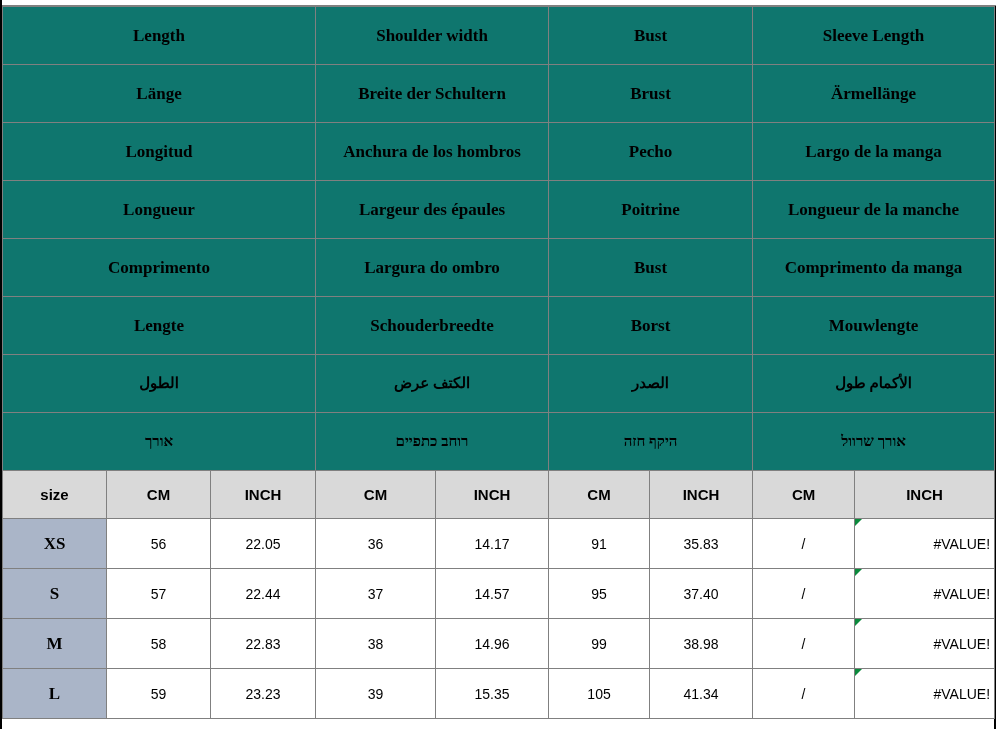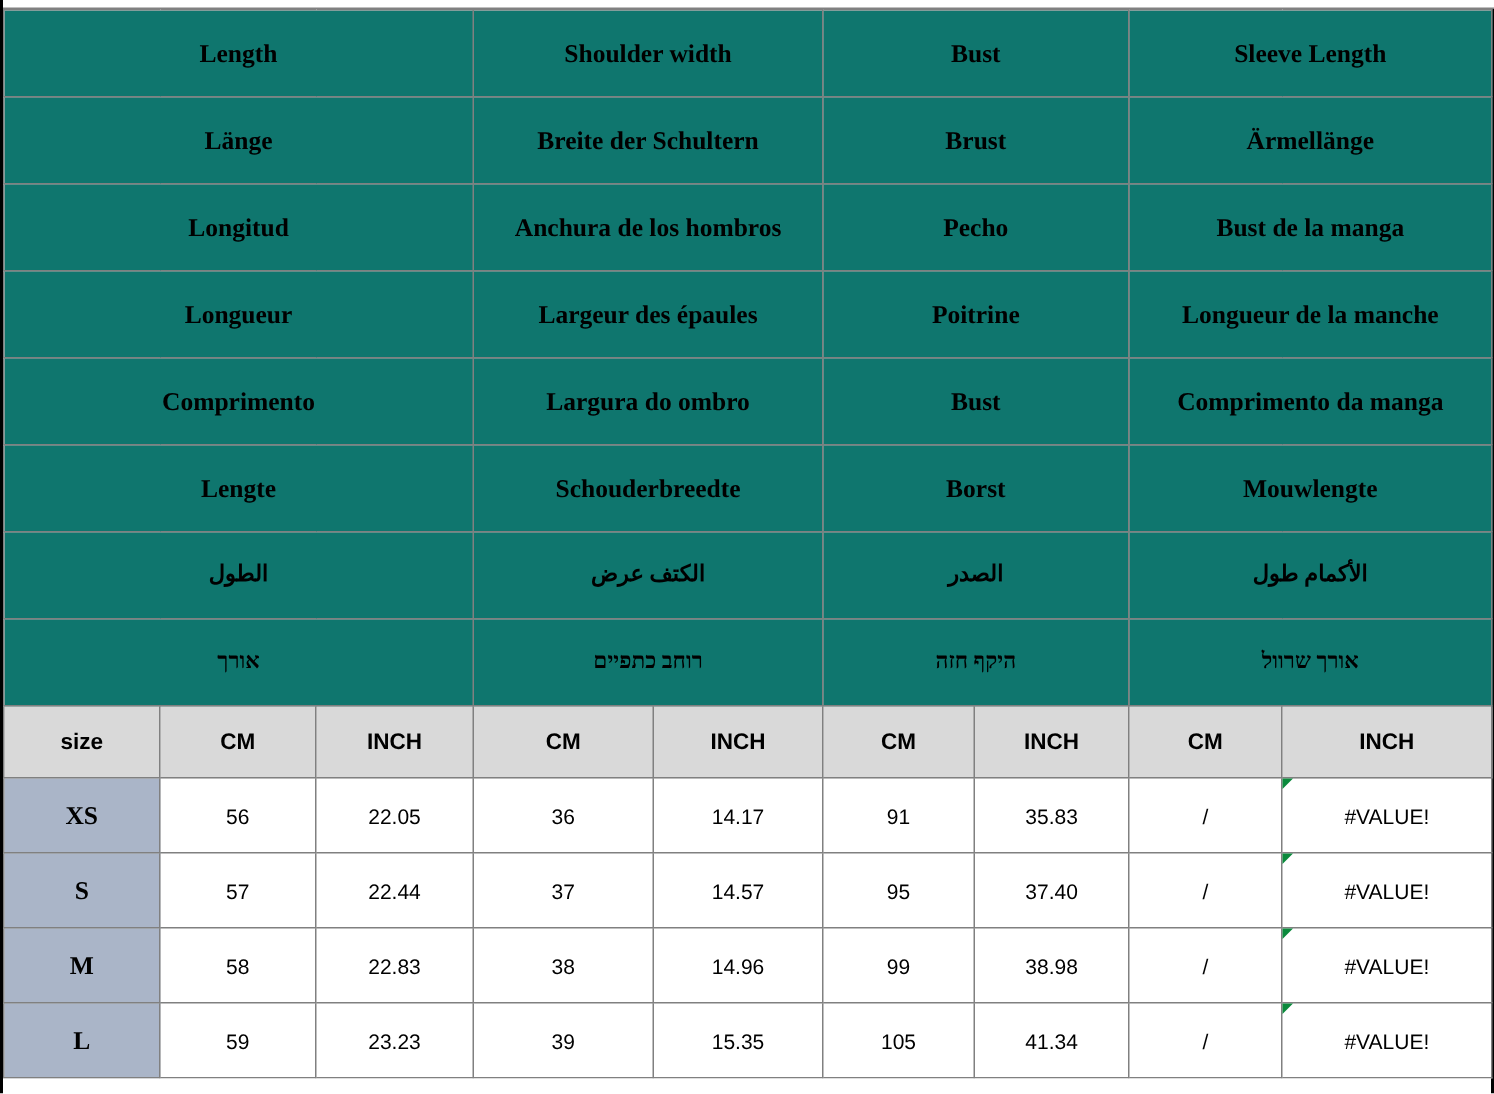--- a/index.html
+++ b/index.html
@@ -69,20 +69,21 @@
     margin-top: 46px;
   }
   .data-row td.size-cell {
     background: #aab5c8;
     font-weight: bold;
     font-size: 17px;
     font-family: "Liberation Serif", serif;
   }
   .data-row td.err-cell {
     position: relative;
+    text-align: right;
   }
   .err-mark {
     position: absolute;
     top: 0;
     left: 0;
     width: 0;
     height: 0;
     border-top: 7px solid #0b8a3c;
     border-right: 7px solid transparent;
   }
@@ -127,21 +128,21 @@
       <tr class="lang-row">
         <td colspan="3">Länge</td>
         <td colspan="2">Breite der Schultern</td>
         <td colspan="2">Brust</td>
         <td colspan="2">Ärmellänge</td>
       </tr>
       <tr class="lang-row">
         <td colspan="3">Longitud</td>
         <td colspan="2">Anchura de los hombros</td>
         <td colspan="2">Pecho</td>
-        <td colspan="2">Bust de la manga</td>
+        <td colspan="2">Largo de la manga</td>
       </tr>
       <tr class="lang-row">
         <td colspan="3">Longueur</td>
         <td colspan="2">Largeur des épaules</td>
         <td colspan="2">Poitrine</td>
         <td colspan="2">Longueur de la manche</td>
       </tr>
       <tr class="lang-row">
         <td colspan="3">Comprimento</td>
         <td colspan="2">Largura do ombro</td>

